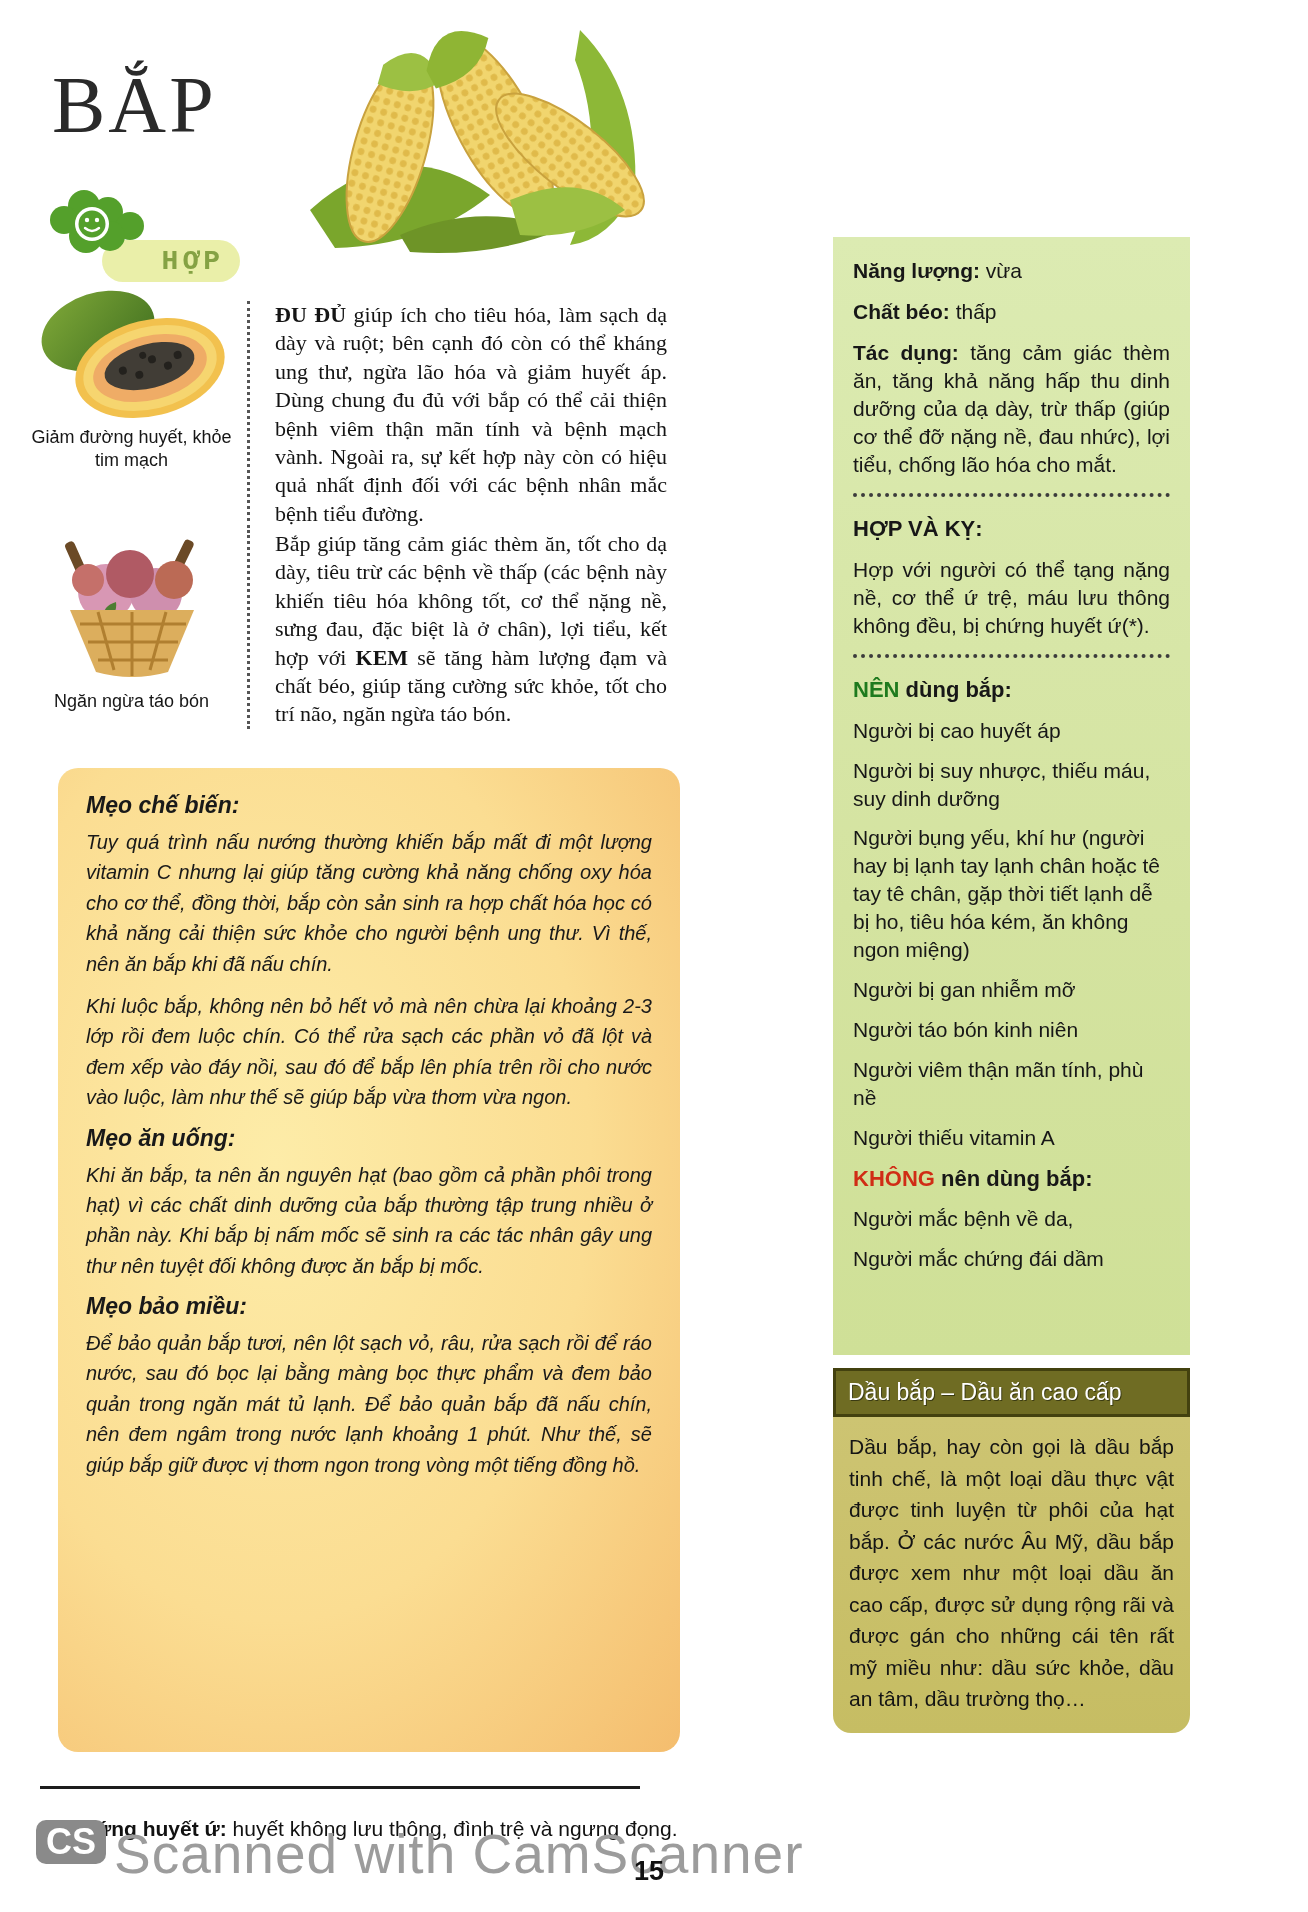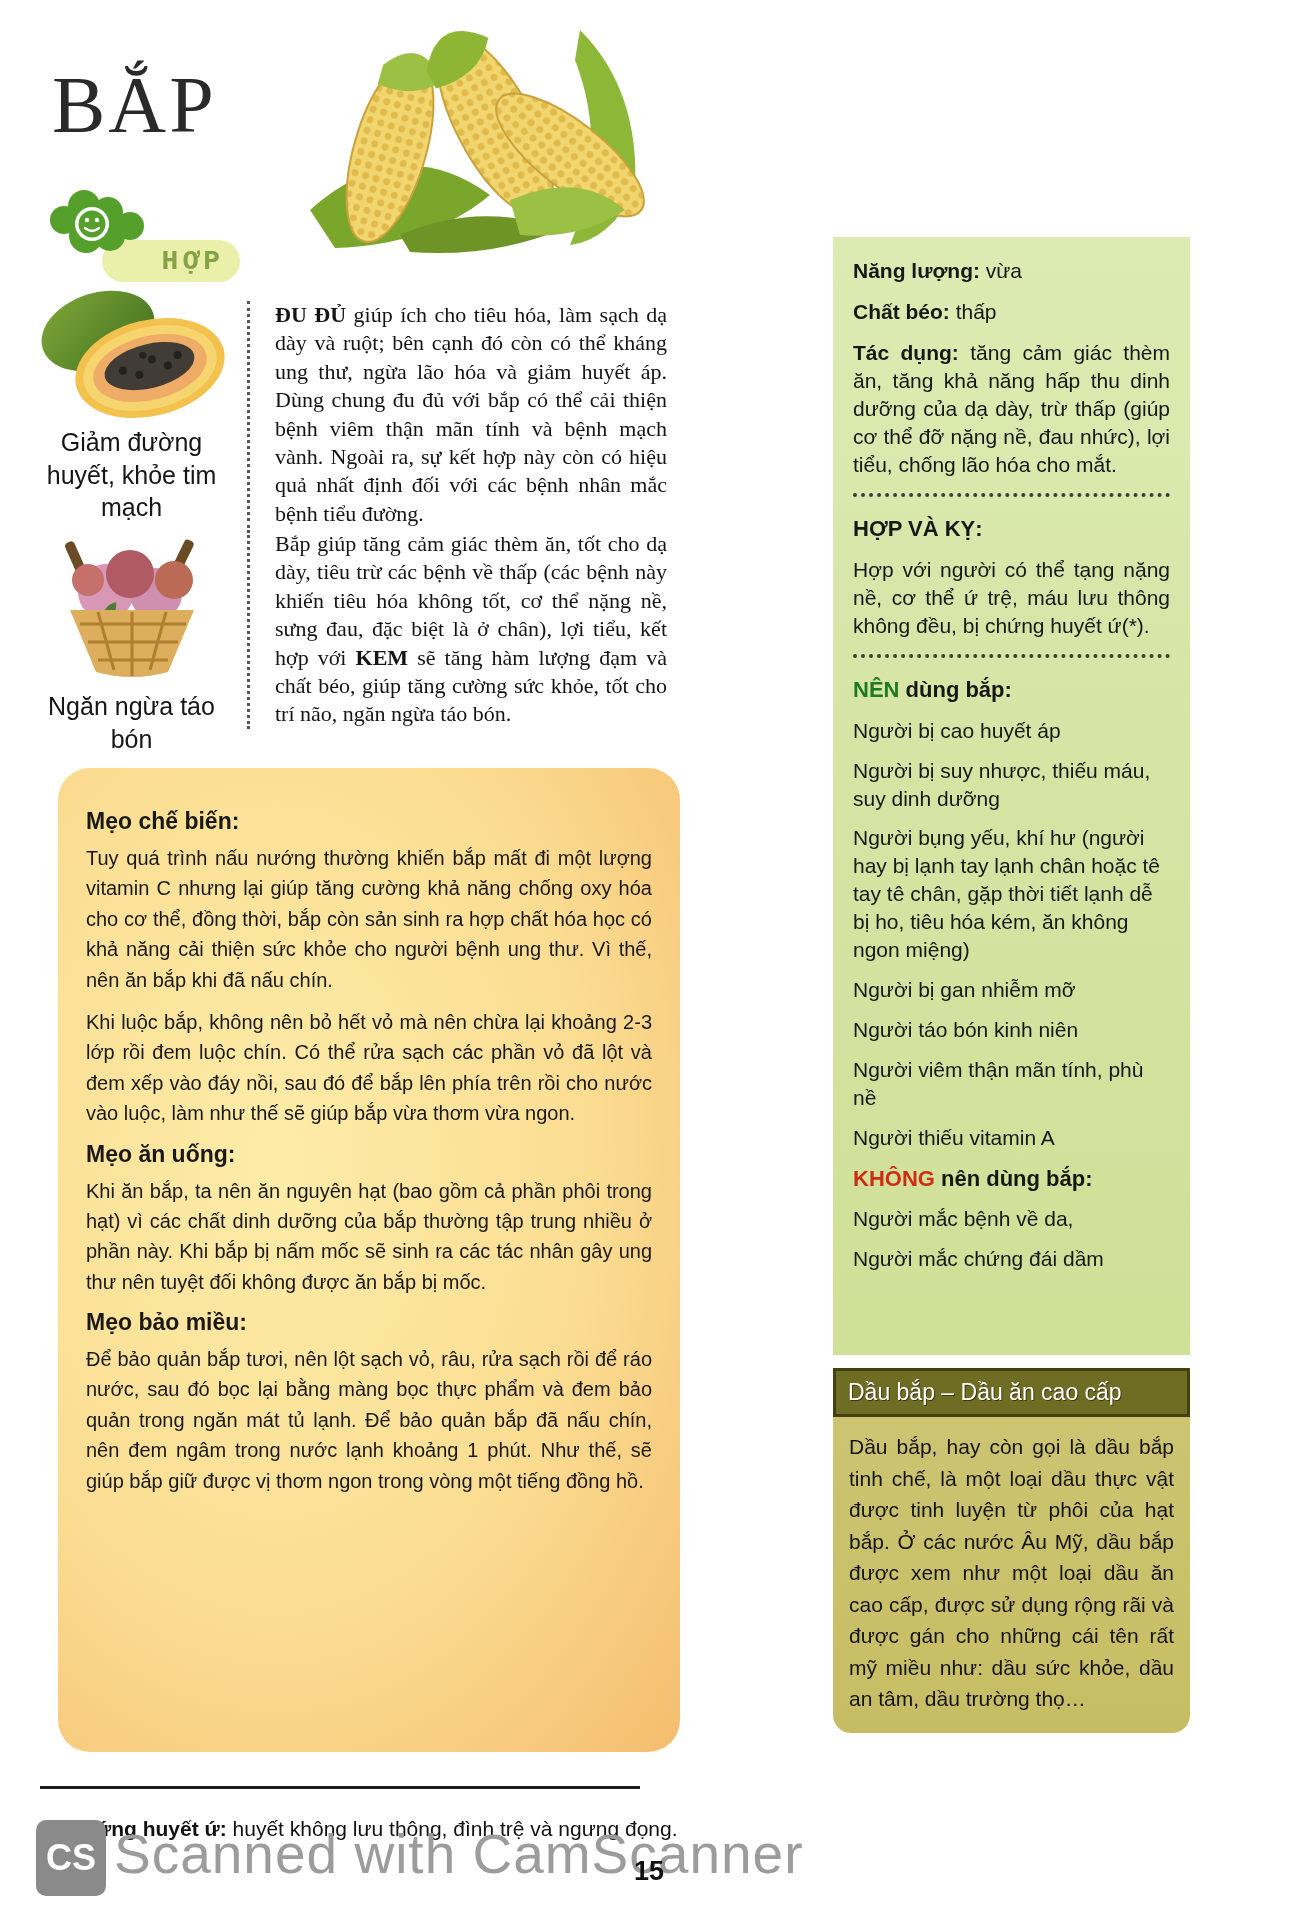--- a/index.html
+++ b/index.html
@@ -14,36 +14,36 @@
   .badge{position:absolute;left:46px;top:186px;width:200px;height:70px;}
   .badge-pill{position:absolute;left:56px;top:14px;width:138px;height:42px;background:#e9efa5;
               border-radius:22px;display:flex;align-items:center;justify-content:flex-end;padding-right:16px;
               box-sizing:border-box;font-family:Liberation Mono, monospace;font-weight:bold;
               font-size:28px;letter-spacing:4px;color:#7f9e3b;opacity:.95;margin-top:40px;}
   .badge-cloud{position:absolute;left:0;top:0;width:124px;height:70px;}
 
   
   .fig-papaya{position:absolute;left:28px;top:276px;width:208px;height:152px;}
   .fig-icecream{position:absolute;left:46px;top:532px;width:172px;height:152px;}
-  .figcap{position:absolute;width:215px;text-align:center;font-size:25px;line-height:1.3;color:#161616;}
+  .figcap{position:absolute;width:215px;text-align:center;font-size:18px;line-height:1.3;color:#161616;}
   .cap1{left:24px;top:426px;}
   .cap2{left:24px;top:690px;}
 
   
   .para{position:absolute;left:247px;width:420px;padding-left:25px;box-sizing:border-box;
         border-left:3px dotted #555;font-family:"Liberation Serif","DejaVu Serif",serif;
         font-size:22px;line-height:1.29;text-align:justify;color:#141414;}
   .para1{top:276px;margin-top:25px;}
   .para2{top:530px;}
   .para .lead{font-weight:bold;}
 
   
-  .tips{position:absolute;left:58px;top:768px;width:622px;height:984px;border-radius:32px;
+  .tips{position:absolute;left:58px;top:768px;width:622px;height:984px;border-radius:20px;
         background:radial-gradient(ellipse at 35% 40%, #fdeca8 0%, #fbdd92 55%, #f4bd6e 100%);
-        padding:32px 28px;box-sizing:border-box;overflow:hidden;color:#191919;}
+        padding:16px 28px;box-sizing:border-box;overflow:hidden;color:#191919;font-style:italic;}
   .tips h3{margin:8px 0 8px;font-size:23px;font-weight:bold;}
   .tips p{margin:0 0 12px;font-size:20px;line-height:1.52;text-align:justify;}
 
   
   .sidebar{position:absolute;left:833px;top:237px;width:357px;height:1118px;
            background:linear-gradient(180deg,#dcebb2 0%,#d4e3a0 60%,#cfe097 100%);
            padding:20px 20px;box-sizing:border-box;overflow:hidden;font-size:21px;line-height:1.33;color:#171717;}
   .fact{margin:0 0 13px;}
   .fact b{font-weight:bold;}
   .sb-text{margin:0 0 10px;text-align:justify;}
@@ -59,21 +59,21 @@
   .oil-head{background:#6f6c23;border:3px solid #43410f;color:#ffffff;font-size:23px;font-weight:normal;
             padding:8px 12px;text-shadow:1px 1px 0 #3a3a12;}
   .oil-body{background:linear-gradient(180deg,#cdc472 0%,#c6bd63 100%);margin:0;
             border-radius:0 0 18px 18px;padding:14px 16px 18px;font-size:21px;line-height:1.5;
             text-align:justify;color:#141414;}
 
   
   .rule{position:absolute;left:40px;top:1786px;width:600px;border-top:3px solid #1c1c1c;height:0;}
   .footnote{position:absolute;left:40px;top:1796px;width:660px;font-size:21px;color:#111;}
   .footnote b{font-weight:bold;}
-  .cs-logo{position:absolute;left:36px;top:1820px;width:70px;height:76px;background:#8a8a8a;border-radius:10px;
+  .cs-logo{position:absolute;left:36px;top:1820px;width:70px;height:44px;background:#8a8a8a;border-radius:10px;
            display:flex;align-items:center;justify-content:center;color:#ffffff;font-weight:bold;font-size:36px;}
   .wm-text{position:absolute;left:114px;top:1822px;font-size:55px;color:#9c9c9c;letter-spacing:1px;}
   .pageno{position:absolute;left:634px;top:1856px;font-size:27px;font-weight:bold;color:#111;z-index:5;}
 </style>
 </head>
 <body>
 
 <div class="page">
 
   <h1 class="title">BẮP</h1>

